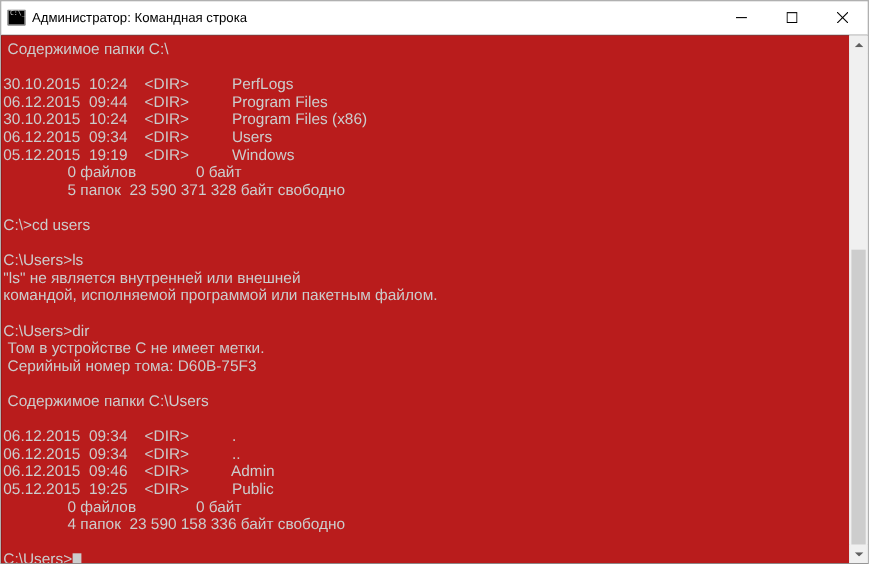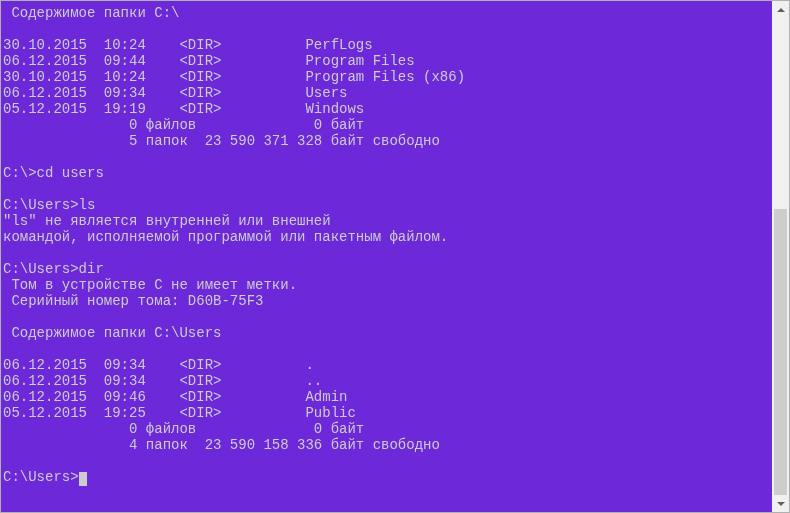--- a/index.html
+++ b/index.html
@@ -72,23 +72,23 @@
     fill: none;
   }
   .body-area {
     flex: 1;
     display: flex;
     position: relative;
     overflow: hidden;
   }
   .terminal {
     flex: 1;
-    background: #6d28d9;
+    background: #b91c1c;
     color: #ccc;
-    font-family: Liberation Mono, monospace;
+    font-family: Liberation Sans, sans-serif;
     font-size: 14px;
     line-height: 16px;
     white-space: pre;
     padding: 4px 2px 4px 2px;
     overflow: hidden;
     letter-spacing: 0;
   }
   .scrollbar {
     width: 17px;
     background: #f0f0f0;
@@ -127,20 +127,44 @@
     background:#ccc;
     vertical-align: text-bottom;
     margin-bottom:-1px;
   }
 </style>
 </head>
 <body>
 
 <div class="window">
 
+  <div class="titlebar">
+    <div class="titlebar-left">
+      <div class="app-icon"></div>
+      <div class="title-text">Администратор: Командная строка</div>
+    </div>
+    <div class="window-controls">
+      <div class="win-btn">
+        <svg width="10" height="10">
+            <line x1="0" y1="5" x2="10" y2="5" stroke-width="1"></line>
+          </svg>
+      </div>
+      <div class="win-btn">
+        <svg width="10" height="10">
+            <rect x="0.5" y="0.5" width="9" height="9" stroke-width="1"></rect>
+          </svg>
+      </div>
+      <div class="win-btn">
+        <svg width="10" height="10">
+            <line x1="0" y1="0" x2="10" y2="10" stroke-width="1"></line>
+            <line x1="10" y1="0" x2="0" y2="10" stroke-width="1"></line>
+          </svg>
+      </div>
+    </div>
+  </div>
 
   <div class="body-area">
     <div class="terminal" id="terminal"> Содержимое папки C:\
 
 30.10.2015  10:24    &lt;DIR&gt;          PerfLogs
 06.12.2015  09:44    &lt;DIR&gt;          Program Files
 30.10.2015  10:24    &lt;DIR&gt;          Program Files (x86)
 06.12.2015  09:34    &lt;DIR&gt;          Users
 05.12.2015  19:19    &lt;DIR&gt;          Windows
                0 файлов              0 байт

